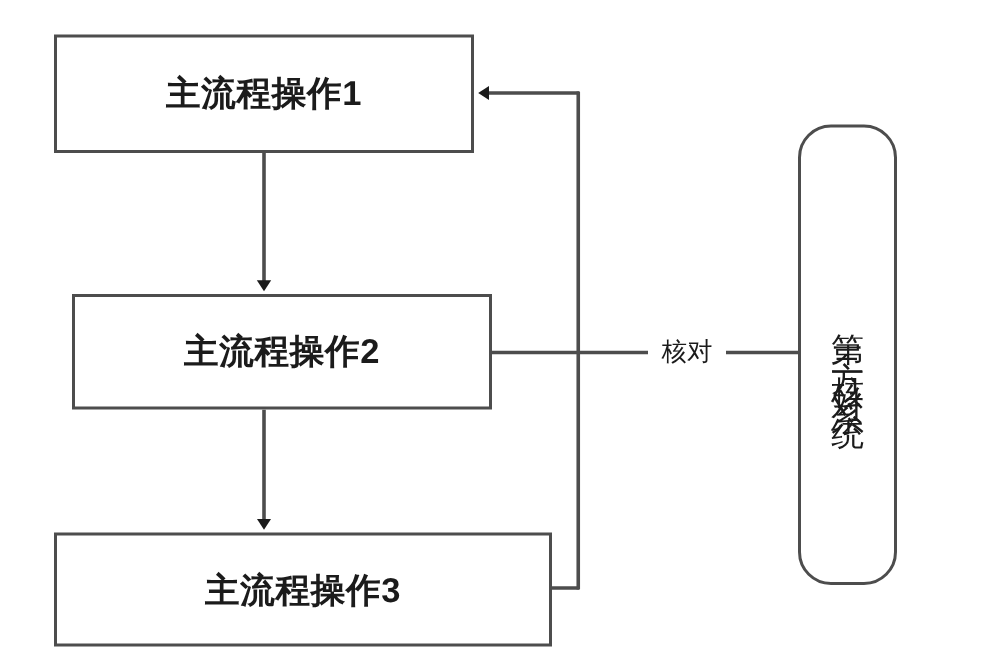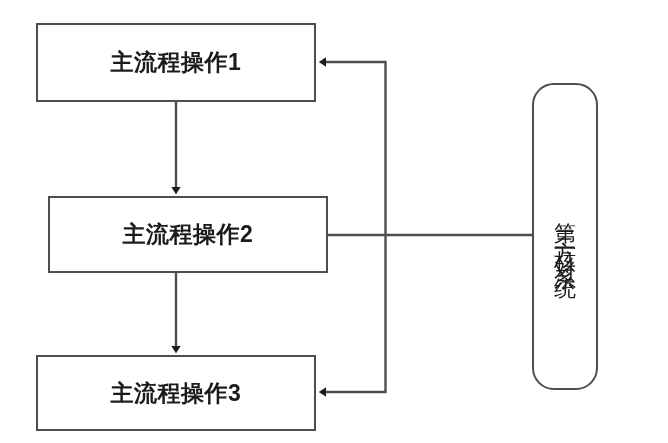--- a/index.html
+++ b/index.html
@@ -36,21 +36,21 @@
   .node-label {
     font-size: 23px;
     color: #1b1b1b;
     letter-spacing: 0.5px;
     line-height: 1;
     white-space: nowrap;
     font-weight: 700;
   }
   #node-op1 { left: 36px;  top: 23px;  width: 280px; height: 79px; }
   #node-op2 { left: 36px;  top: 196px; width: 280px; height: 77px; margin-left: 12px; }
-  #node-op3 { left: 36px;  top: 355px; width: 280px; height: 76px; }
+  #node-op3 { left: 36px;  top: 355px; width: 332px; height: 76px; }
 
   #node-third-party {
     position: absolute;
     left: 532px;
     top: 83px;
     width: 66px;
     height: 307px;
     box-sizing: border-box;
     border: 2px solid #4d4d4d;
     border-radius: 22px;
@@ -119,14 +119,15 @@
   </div>
 
   <div class="node-box" id="node-op3">
     <span class="node-label">主流程操作3</span>
   </div>
 
   <div id="node-third-party">
     <span class="vertical-label">第三方核对系统</span>
   </div>
 
+  <div id="edge-label-check">核对</div>
 
 </div>
 
 </body></html>

